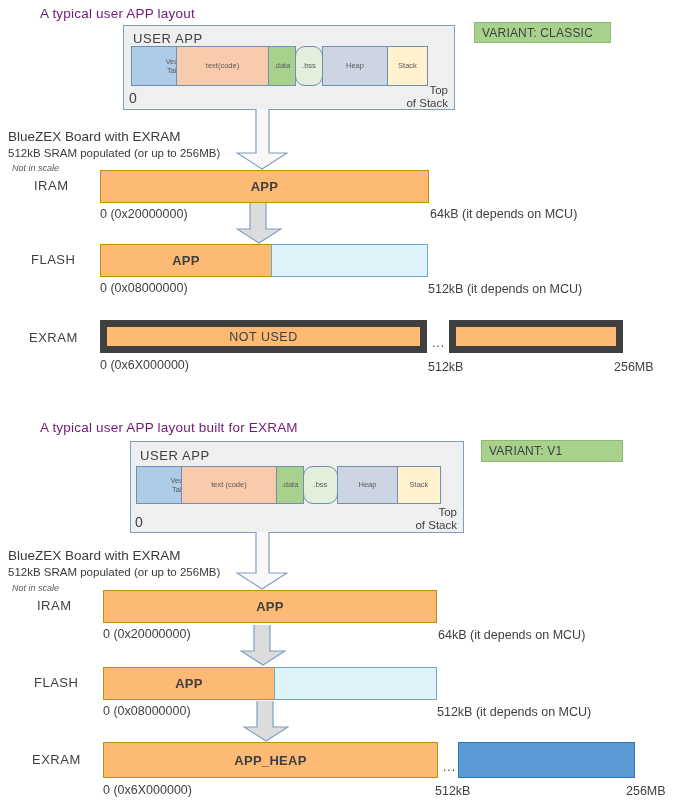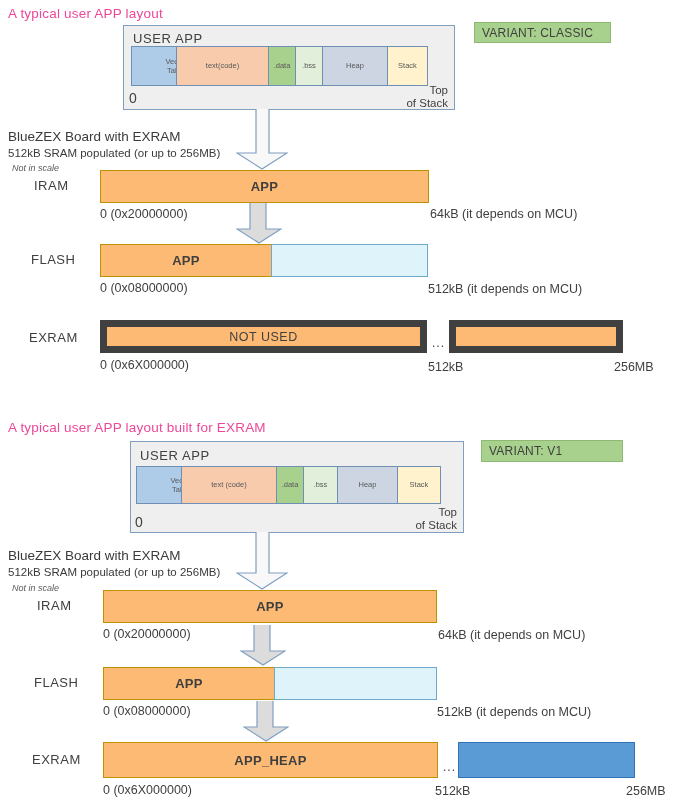--- a/index.html
+++ b/index.html
@@ -1,31 +1,31 @@
 <!DOCTYPE html>
 <html><head>
 <meta charset="utf-8">
 <style>
   * { box-sizing: border-box; margin: 0; padding: 0; }
   html,body { background:#ffffff; }
   body { font-family: "Liberation Sans", sans-serif; color:#3f3f3f; }
   #canvas { position:relative; width:676px; height:805px; background:#fff; overflow:hidden; }
   .abs { position:absolute; }
-  .sec-title { font-size:13.5px; color:#ec4899; letter-spacing:0.2px; }
+  .sec-title { font-size:13.5px; color:#701a75; letter-spacing:0.2px;margin-left:32px; }
   .variant { background:#A9D18E; border:1px solid #8FB873; font-size:12px; color:#3f3f3f;
              display:flex; align-items:center; padding-left:7px; letter-spacing:0.2px; }
   .panel { background:#efefef; border:1.5px solid #7f9ec0;margin-left:27px; }
   .panel-title { font-size:13px; color:#404040; letter-spacing:0.6px; }
   .seg-row { display:flex; }
   .seg { border:1px solid #6f8fb4; display:flex; align-items:center; justify-content:center;
          text-align:center; font-size:7.5px; color:#595959; line-height:1.25; margin-right:-1px; }
   .seg-vt    { background:#AECBE8;padding-left:44px; }
   .seg-text  { background:#F8CBAD; }
   .seg-data  { background:#A9D18E; }
-  .seg-bss   { background:#E2EFDA; }
+  .seg-bss   { background:#E2EFDA;border-radius:10px; }
   .seg-heap  { background:#CDD5E2; }
   .seg-stack { background:#FFF2CC; }
   .origin { font-size:14px; color:#404040; }
   .topstack { font-size:11.5px; line-height:1.1; text-align:right; white-space:pre-line; color:#404040; }
   .board-title { font-size:13.5px; color:#3a3a3a; }
   .board-sub { font-size:11.5px; color:#3a3a3a; }
   .scale-note { font-size:9px; font-style:italic; color:#595959; }
   .row-label { font-size:13px; color:#3f3f3f; letter-spacing:0.5px; }
   .membox { display:flex; align-items:center; justify-content:center; }
   .box-yellow { background:#fdba74; border:1px solid #BF9000; }

